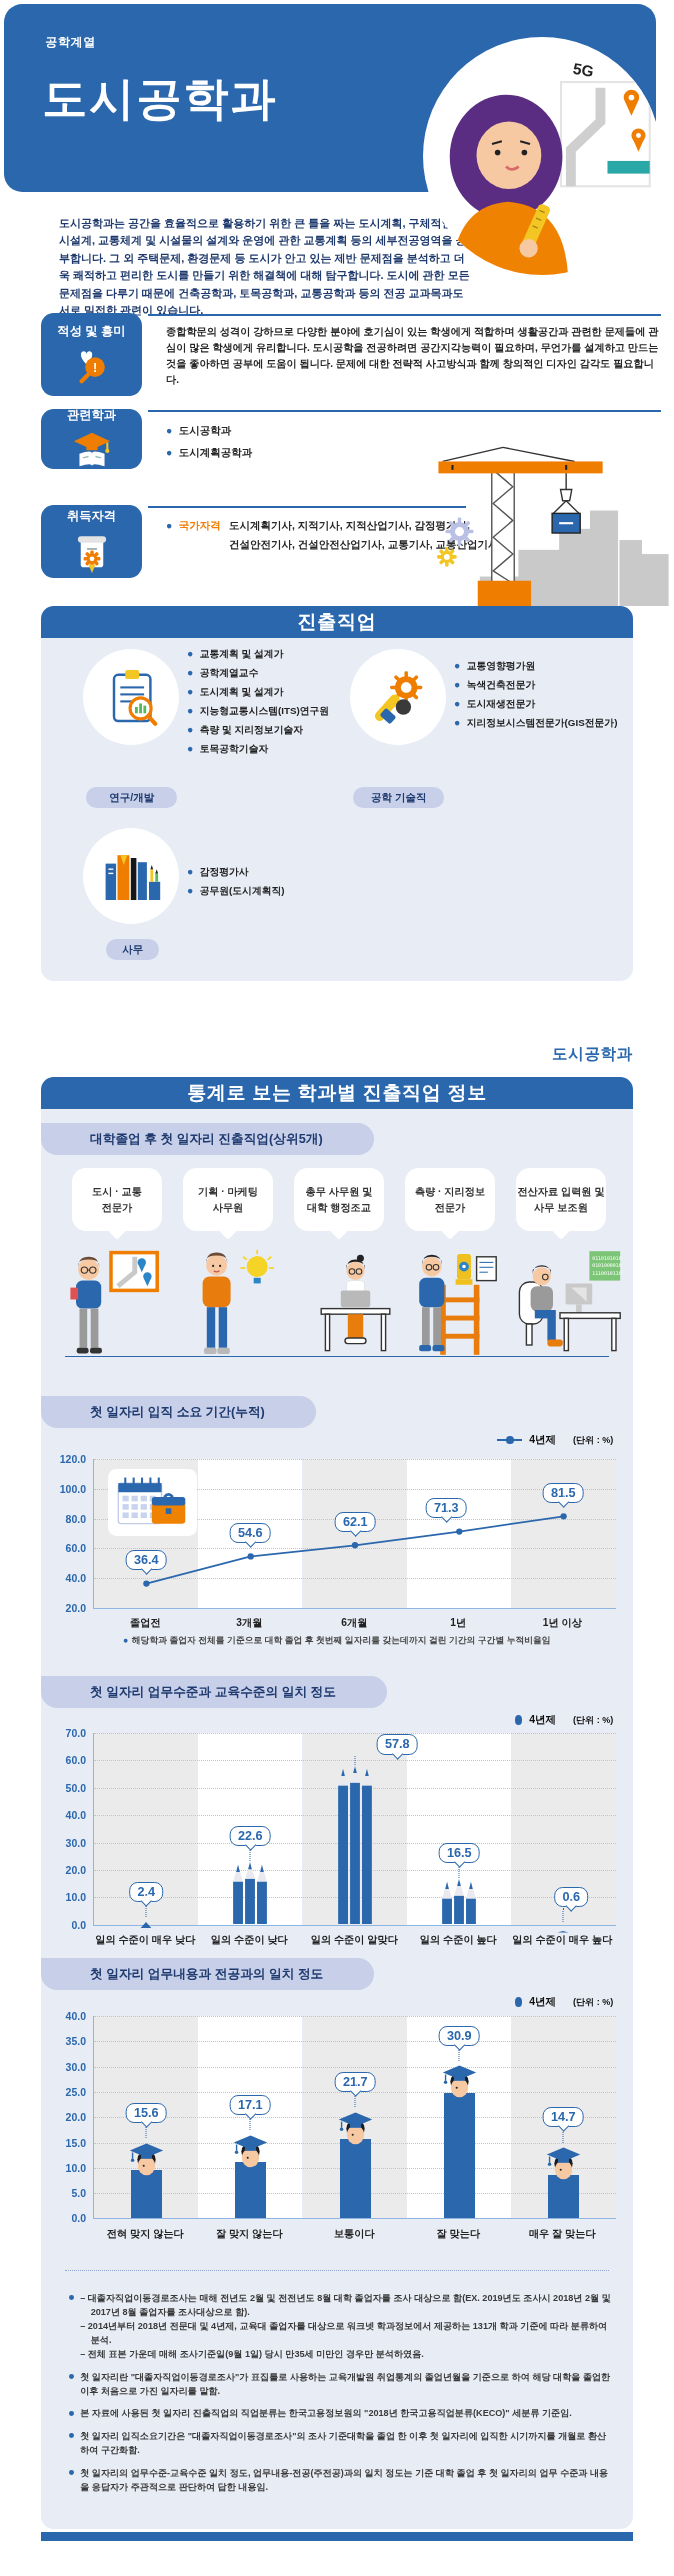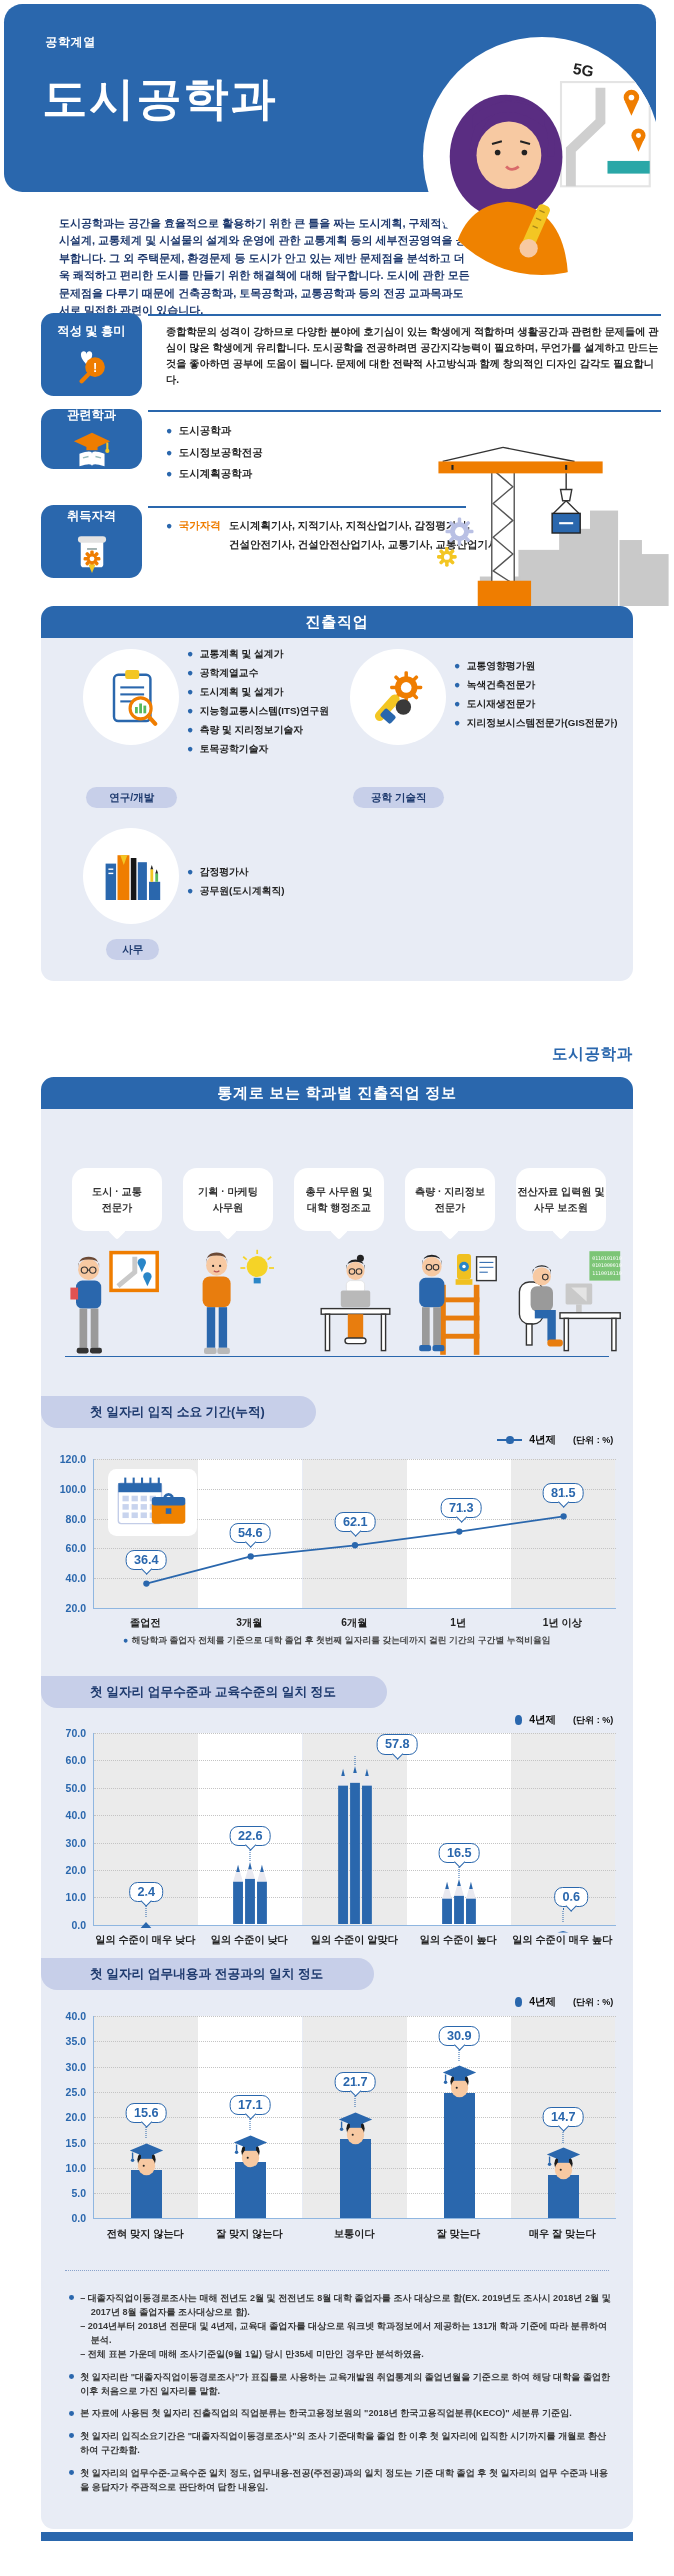--- a/index.html
+++ b/index.html
@@ -23,21 +23,21 @@
   .card-body{position:absolute;left:125px;top:11.2px;font-size:10.2px;line-height:1.56;color:#262626;font-weight:600;}
   .blt-row{display:flex;align-items:baseline;}
   .blt{color:#2a67ad;font-size:10.5px;margin-right:6.3px;}
   .lic-label{color:#ef7d00;font-weight:800;margin-right:8.4px;white-space:nowrap;}
 
   
   .crane{position:absolute;left:413px;top:446px;z-index:0;}
 
   
   .panel{position:absolute;left:41px;width:592px;z-index:1;}
-  .panel-header{height:32px;background:#2a67ad;border-radius:12.7px 12.7px 0 0;display:flex;align-items:center;justify-content:center;color:#fff;font-size:15px;font-weight:800;letter-spacing:0.7px;}
+  .panel-header{height:32px;background:#2a67ad;border-radius:12.7px 12.7px 0 0;display:flex;align-items:center;justify-content:center;color:#fff;font-size:19px;font-weight:800;letter-spacing:0.7px;}
   .panel-body{position:relative;background:#e8ecf5;border-radius:0 0 12.7px 12.7px;}
 
   
   .job-circle{position:absolute;width:96px;height:96px;border-radius:50%;background:#fff;display:flex;align-items:center;justify-content:center;}
   .job-list{position:absolute;font-size:9.8px;font-weight:700;color:#222;}
   .job-list .li-row{line-height:19px;display:flex;align-items:baseline;}
   .grp-pill{position:absolute;height:21px;background:#c7cfe9;border-radius:11.2px;display:flex;align-items:center;justify-content:center;font-size:10.5px;font-weight:800;color:#1e3a6e;padding:0 12.7px;}
 
   
   .page2-label{position:absolute;right:42px;top:1044px;color:#2a67ad;font-size:15.5px;font-weight:800;letter-spacing:0.7px;}
@@ -146,21 +146,20 @@
             <line x1="35" y1="38" x2="43" y2="40" stroke="#9bb" stroke-width="2"></line>
  <polygon points="30,4 56,16 30,28 4,16" fill="#ef7d00"></polygon>
  <rect x="22" y="22" width="16" height="7" fill="#ef7d00"></rect>
  <line x1="52" y1="18" x2="52" y2="28" stroke="#f3c623" stroke-width="3"></line>
             <circle cx="52" cy="30" r="3" fill="#f3c623"></circle>
 </svg></span>
     </div>
     <div class="card-rule" style="width:513px;"></div>
     <div class="card-body" id="relatedList" style="width:422px;font-size:10.5px;line-height:2.05;">
         <div class="li-row"><span class="blt">●</span><span>도시공학과</span></div>
-        <div class="li-row"><span class="blt">●</span><span>도시정보공학전공</span></div>
         <div class="li-row"><span class="blt">●</span><span>도시계획공학과</span></div>
       </div>
   </section>
 
   <section class="card" style="top:505px;height:75px;">
     <div class="card-tab" style="height:73px;">
       <span class="t">취득자격</span>
       <span id="icoCert"><svg xmlns="http://www.w3.org/2000/svg" width="38" height="41" viewBox="0 0 54 58">
  <rect x="11" y="8" width="32" height="42" rx="4" fill="#fff"></rect>
  <rect x="7" y="6" width="40" height="9" rx="4.5" fill="#e3e3e3"></rect>
@@ -327,20 +326,21 @@
         </div>
       <div class="grp-pill" style="left:65px;top:301px;min-width:28px;">사무</div>
     </div>
   </section>
 
   <div class="page2-label">도시공학과</div>
 
   <section class="panel" style="top:1077px;">
     <div class="panel-header">통계로 보는 학과별 진출직업 정보</div>
     <div class="panel-body" id="statsBody" style="height:1420px;">
+      <div class="sec-pill" style="top:14px;">대학졸업 후 첫 일자리 진출직업(상위5개)</div>
       <div id="bubbleRow">
           <div class="bubble" style="left: 31px; top: 59px;">
             <div>도시 · 교통</div>
             <div>전문가</div>
           </div>
           <div class="bubble" style="left: 142px; top: 59px;">
             <div>기획 · 마케팅</div>
             <div>사무원</div>
           </div>
           <div class="bubble" style="left: 253px; top: 59px;">
@@ -553,21 +553,21 @@
               <polyline points="74.2,177.232 222.60000000000002,138.648 371,122.74799999999999 519.4,103.24400000000001 667.8000000000001,81.62" fill="none" stroke="#2a67ad" stroke-width="2.5"></polyline>
               <circle cx="74.2" cy="177.232" r="4.5" fill="#2a67ad"></circle>
               <circle cx="222.60000000000002" cy="138.648" r="4.5" fill="#2a67ad"></circle>
               <circle cx="371" cy="122.74799999999999" r="4.5" fill="#2a67ad"></circle>
               <circle cx="519.4" cy="103.24400000000001" r="4.5" fill="#2a67ad"></circle>
               <circle cx="667.8000000000001" cy="81.62" r="4.5" fill="#2a67ad"></circle>
             </svg>
             <div class="vb" style="left: 52px; top: 91px;">36.4</div>
             <div class="vb" style="left: 156px; top: 64px;">54.6</div>
             <div class="vb" style="left: 261px; top: 53px;">62.1</div>
-            <div class="vb" style="left: 367px; top: 39px;">71.3</div>
+            <div class="vb" style="left: 352px; top: 39px;">71.3</div>
             <div class="vb" style="left: 469px; top: 23.6px;">81.5</div>
           </div>
           <span class="xlab" style="left: 86px; top: 157px;">졸업전</span>
           <span class="xlab" style="left: 190px; top: 157px;">3개월</span>
           <span class="xlab" style="left: 295px; top: 157px;">6개월</span>
           <span class="xlab" style="left: 399px; top: 157px;">1년</span>
           <span class="xlab" style="left: 503px; top: 157px;">1년 이상</span>
           <div class="chart-note" style="top: 176px;"><span class="nb">●</span><span>해당학과 졸업자 전체를 기준으로 대학 졸업 후 첫번째 일자리를 갖는데까지 걸린 기간의 구간별 누적비율임</span></div>
         </div>
         <div class="sec-pill" style="top: 567px;">첫 일자리 업무수준과 교육수준의 일치 정도</div>

